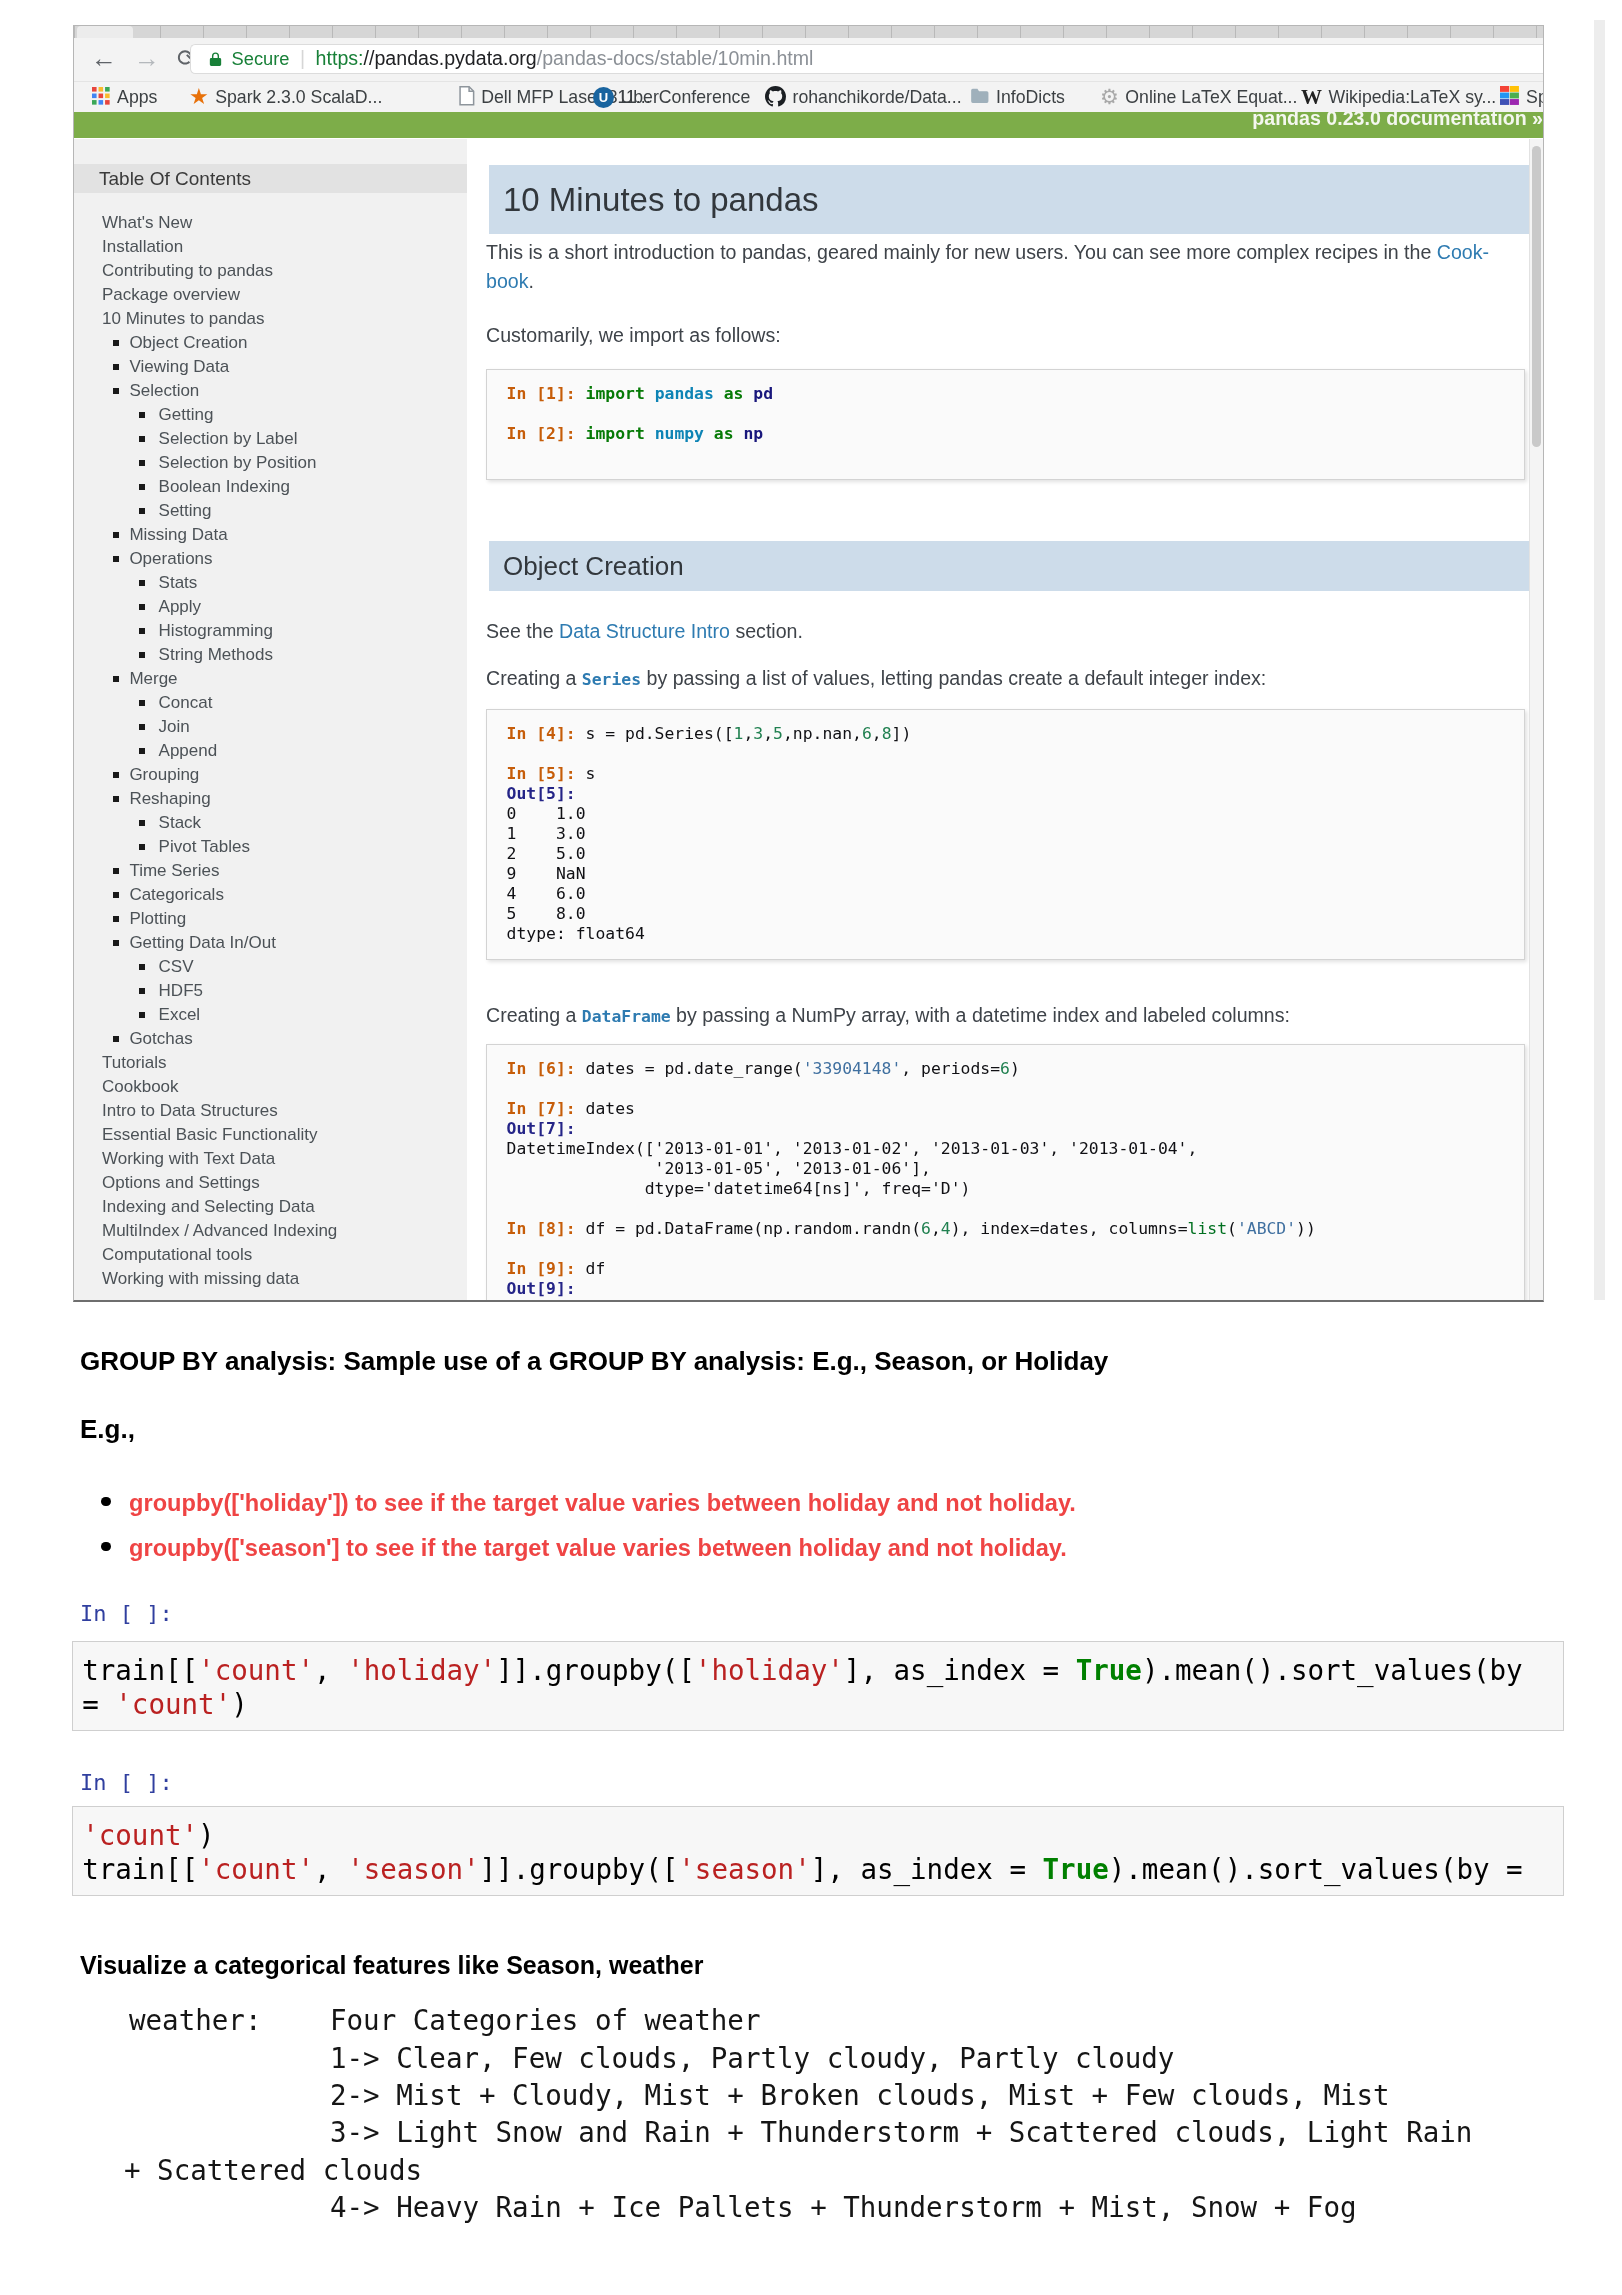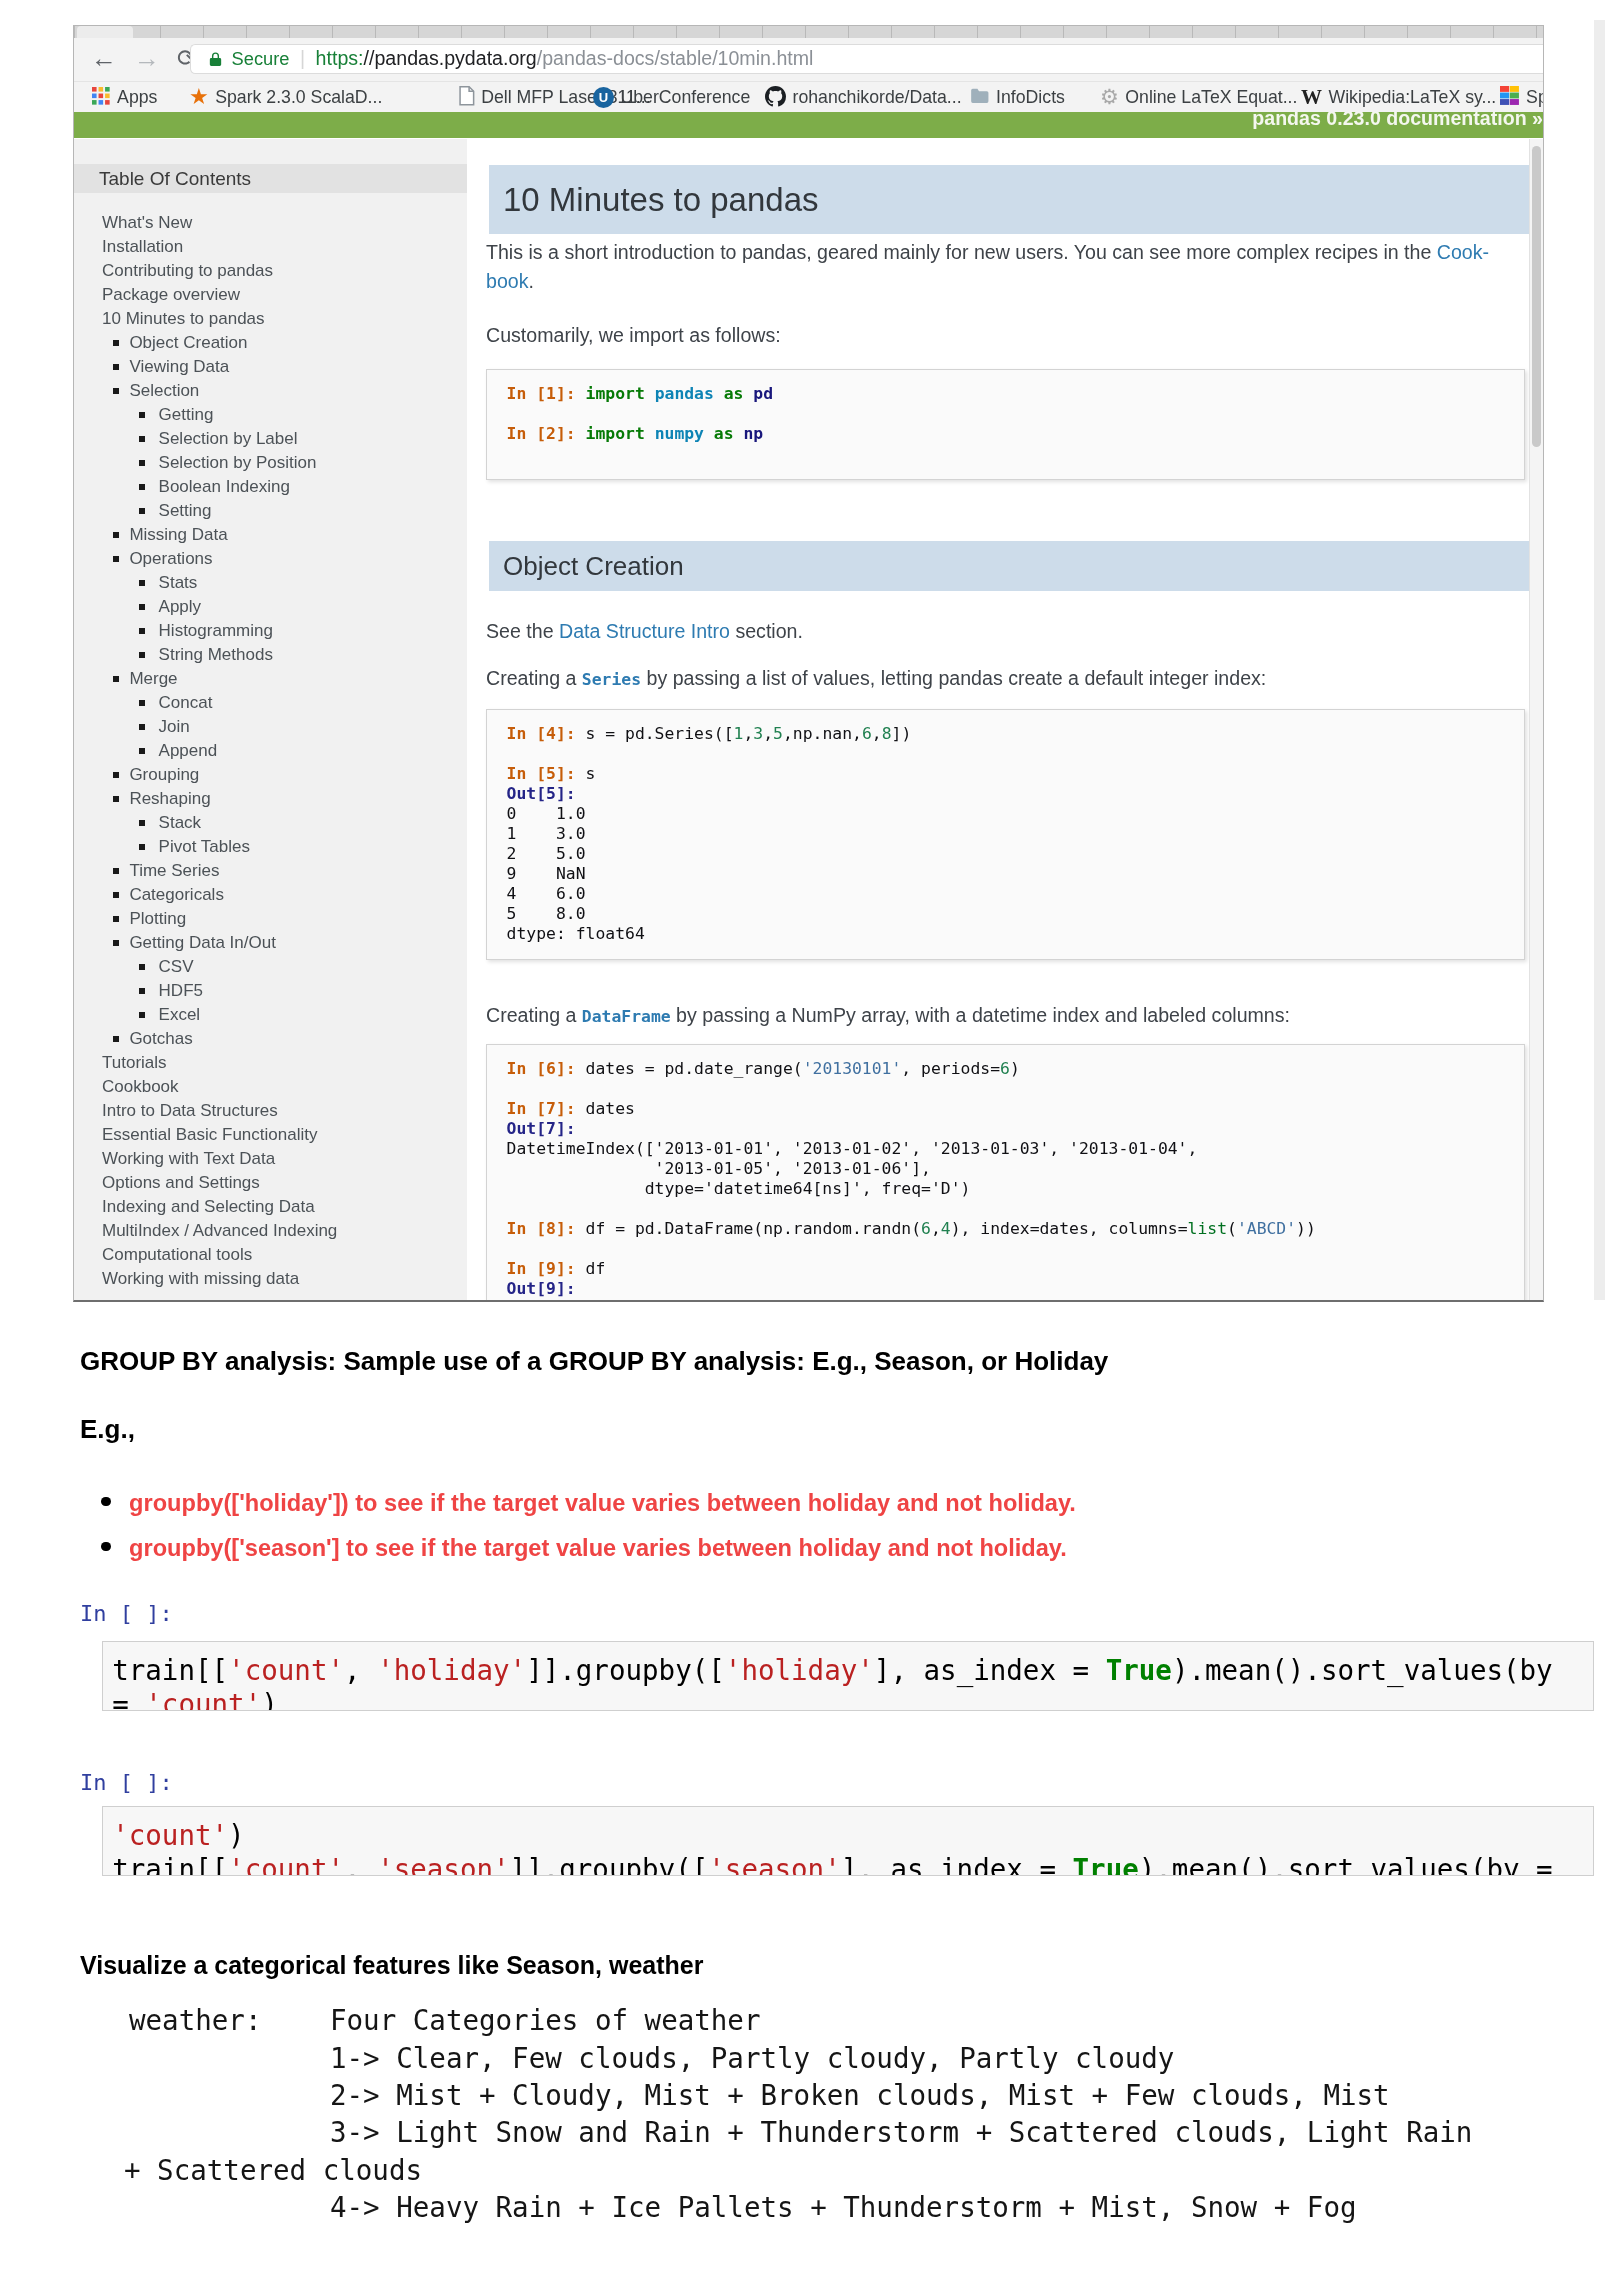--- a/index.html
+++ b/index.html
@@ -85,22 +85,22 @@
   
   .doc-h{position:absolute;font-weight:bold;color:#000;white-space:nowrap;}
   #h-groupby{left:80px;top:1346px;font-size:26px;}
   #eg{left:80px;top:1414px;font-size:26px;}
   .bullets-layer,.weather-layer{position:absolute;left:0;top:0;width:100%;height:100%;pointer-events:none;}
   .bullet-row{position:absolute;left:101px;font-size:23.6px;font-weight:bold;color:#ef4444;white-space:nowrap;}
   .dot{display:inline-block;width:9.8px;height:9.8px;border-radius:50%;background:#000;margin-right:18.3px;vertical-align:4.6px;}
   .nb-prompt{position:absolute;left:80px;font-family:"DejaVu Sans Mono",monospace;font-size:22px;color:#303f9f;white-space:pre;}
   #prompt1{top:1601px;}
   #prompt2{top:1770px;}
-  .nb-cell{position:absolute;left:72px;width:1492px;height:70px;background:#f7f7f7;
-           border:0.7px solid #cfcfcf;box-sizing:border-box;padding:10.5px 0 0 9.2px;overflow:hidden;margin-left:30px;}
+  .nb-cell{position:absolute;left:72px;width:1492px;height:90px;background:#f7f7f7;
+           border:0.7px solid #cfcfcf;box-sizing:border-box;padding:10.5px 0 0 9.2px;overflow:hidden;}
   #cell1{top:1641px;}
   #cell2{top:1806px;}
   .nb-line{height:34px;line-height:34px;font-family:"DejaVu Sans Mono",monospace;font-size:27.5px;color:#000;white-space:pre;}
   .tok-ns{color:#ba2121;}
   .tok-nk{color:#008000;font-weight:bold;}
   #h-visualize{left:80px;top:1951px;font-size:25px;}
   .weather-line{position:absolute;font-family:"DejaVu Sans Mono",monospace;font-size:27.5px;color:#151515;white-space:pre;}
 </style>
 </head>
 <body>
@@ -302,21 +302,21 @@
             <div class="code-line"><span class="tok-t">4    6.0</span></div>
             <div class="code-line"><span class="tok-t">5    8.0</span></div>
             <div class="code-line"><span class="tok-t">dtype: float64</span></div>
           </div>
 
         <div class="para" style="top:862px">
           <span>Creating a </span><span class="icode">DataFrame</span><span> by passing a NumPy array, with a datetime index and labeled columns:</span>
         </div>
 
         <div class="codeblock" style="top:905px;height:275px">
-            <div class="code-line"><span class="tok-p">In [6]: </span><span>dates = pd.date_range(</span><span class="tok-s">'20130101'</span><span>, periods=</span><span class="tok-m">6</span><span>)</span></div>
+            <div class="code-line"><span class="tok-p">In [6]: </span><span>dates = pd.date_range(</span><span class="tok-s">'33904148'</span><span>, periods=</span><span class="tok-m">6</span><span>)</span></div>
             <div class="code-line">&nbsp;</div>
             <div class="code-line"><span class="tok-p">In [7]: </span><span>dates</span></div>
             <div class="code-line"><span class="tok-op">Out[7]: </span></div>
             <div class="code-line"><span class="tok-t">DatetimeIndex(['2013-01-01', '2013-01-02', '2013-01-03', '2013-01-04',</span></div>
             <div class="code-line"><span class="tok-t">               '2013-01-05', '2013-01-06'],</span></div>
             <div class="code-line"><span class="tok-t">              dtype='datetime64[ns]', freq='D')</span></div>
             <div class="code-line">&nbsp;</div>
             <div class="code-line"><span class="tok-p">In [8]: </span><span>df = pd.DataFrame(np.random.randn(</span><span class="tok-m">6</span><span>,</span><span class="tok-m">4</span><span>), index=dates, columns=</span><span class="tok-nb">list</span><span>(</span><span class="tok-s">'ABCD'</span><span>))</span></div>
             <div class="code-line">&nbsp;</div>
             <div class="code-line"><span class="tok-p">In [9]: </span><span>df</span></div>

